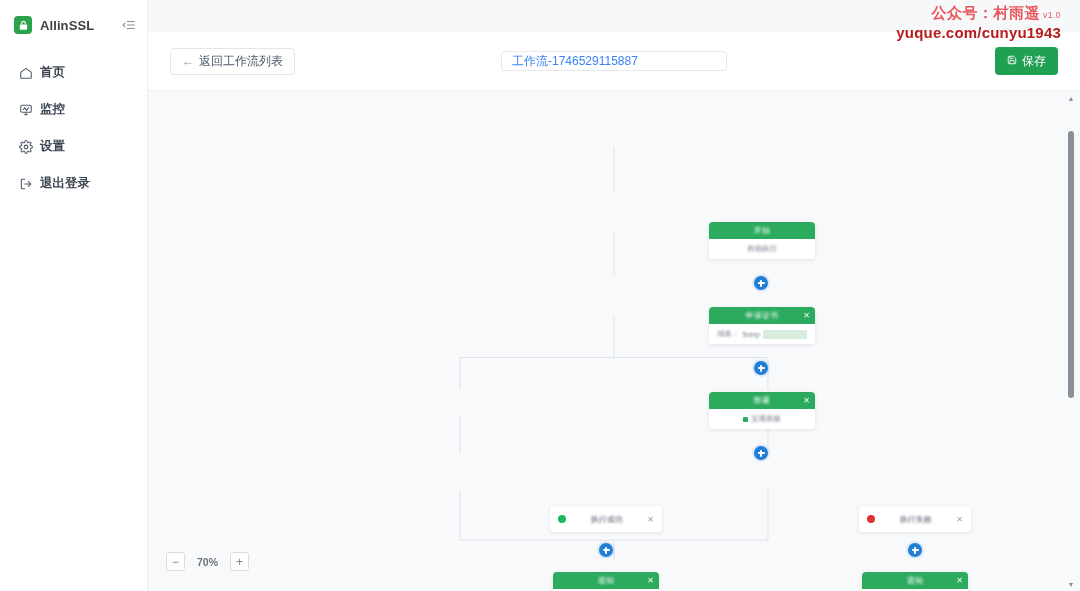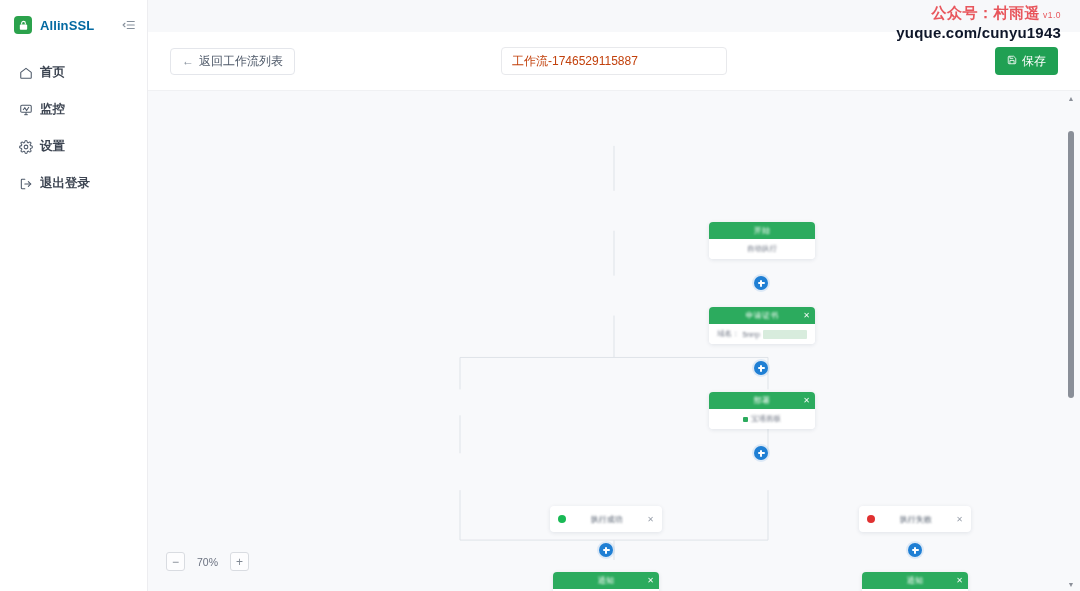--- a/index.html
+++ b/index.html
@@ -25,21 +25,21 @@
     margin-top: 6px;
   }
   .brand-logo {
     width: 18px; height: 18px; border-radius: 4px;
     background: #2ba24c;
     display: flex; align-items: center; justify-content: center;
     flex: 0 0 18px;
   }
   .brand-logo svg { display: block; }
   .brand-name {
-    font-size: 13px; font-weight: bold; color: #0369a1;
+    font-size: 13px; font-weight: bold; color: #404040;
     margin-left: 8px; letter-spacing: .1px;
   }
   .collapse-btn {
     margin-left: auto; width: 16px; height: 16px;
     color: #86909c; cursor: pointer;
     display: flex; align-items: center; justify-content: center;
   }
   .nav { margin-top: 10px; }
   .nav-item {
     display: flex; align-items: center;
@@ -64,21 +64,21 @@
   .watermark {
     position: absolute; top: 4px; right: 19px;
     text-align: right; z-index: 60; pointer-events: none;
   }
   .wm-line1 {
     color: #e8565c; font-size: 15px; font-weight: bold;
     letter-spacing: .5px;
   }
   .wm-ver { font-size: 8.5px; font-weight: normal; color: #e8565c; margin-left: 3px; }
   .wm-line2 {
-    color: #0f172a; font-size: 15px; font-weight: bold;
+    color: #b91c1c; font-size: 15px; font-weight: bold;
     margin-top: 1px; letter-spacing: .2px;
   }
 
   .toolbar {
     height: 58px; flex: 0 0 58px;
     background: #ffffff;
     display: flex; align-items: center;
     padding: 0 22px;
     position: relative;
     margin-top: 32px;
@@ -86,23 +86,23 @@
   .back-btn {
     height: 27px; padding: 0 11px;
     border: 1px solid #e4e6eb; border-radius: 4px;
     background: #fff; color: #4e5969;
     font-size: 12px; display: flex; align-items: center;
     cursor: pointer; white-space: nowrap;
   }
   .back-arrow { margin-right: 5px; font-size: 12px; color: #86909c; }
   .wf-name-input {
     position: absolute; left: 50%; transform: translateX(-50%);
-    width: 226px; height: 28px;
+    width: 226px; height: 20px;
     border: 1px solid #e8e9ec; border-radius: 4px;
-    background: #fff; color: #c2410c; font-size: 12px;
+    background: #fff; color: #3b82f6; font-size: 12px;
     padding: 0 10px; outline: none;
     font-family: inherit;
   }
   .save-btn {
     margin-left: auto;
     height: 28px; padding: 0 12px;
     background: #20a053; border: none; border-radius: 4px;
     color: #fff; font-size: 12px;
     display: flex; align-items: center; gap: 5px;
     cursor: pointer; font-family: inherit;
@@ -190,21 +190,21 @@
     position: absolute; left: 18px; bottom: 20px;
     display: flex; align-items: center; gap: 12px; z-index: 20;
   }
   .zoom-btn {
     width: 19px; height: 19px;
     border: 1px solid #d9dce1; border-radius: 3px;
     background: #fdfdfe; color: #808893;
     display: flex; align-items: center; justify-content: center;
     font-size: 12px; cursor: pointer; line-height: 1;
   }
-  .zoom-pct { font-size: 10.5px; color: #6b7280; }
+  .zoom-pct { font-size: 10.5px; color: #6b7280; font-weight: bold; }
 
   
   .scrollbar {
     position: absolute; right: 2px; top: 0; bottom: 0;
     width: 14px; z-index: 30;
     display: flex; flex-direction: column; align-items: center;
   }
   .sb-arrow {
     width: 14px; height: 14px;
     display: flex; align-items: center; justify-content: center;

